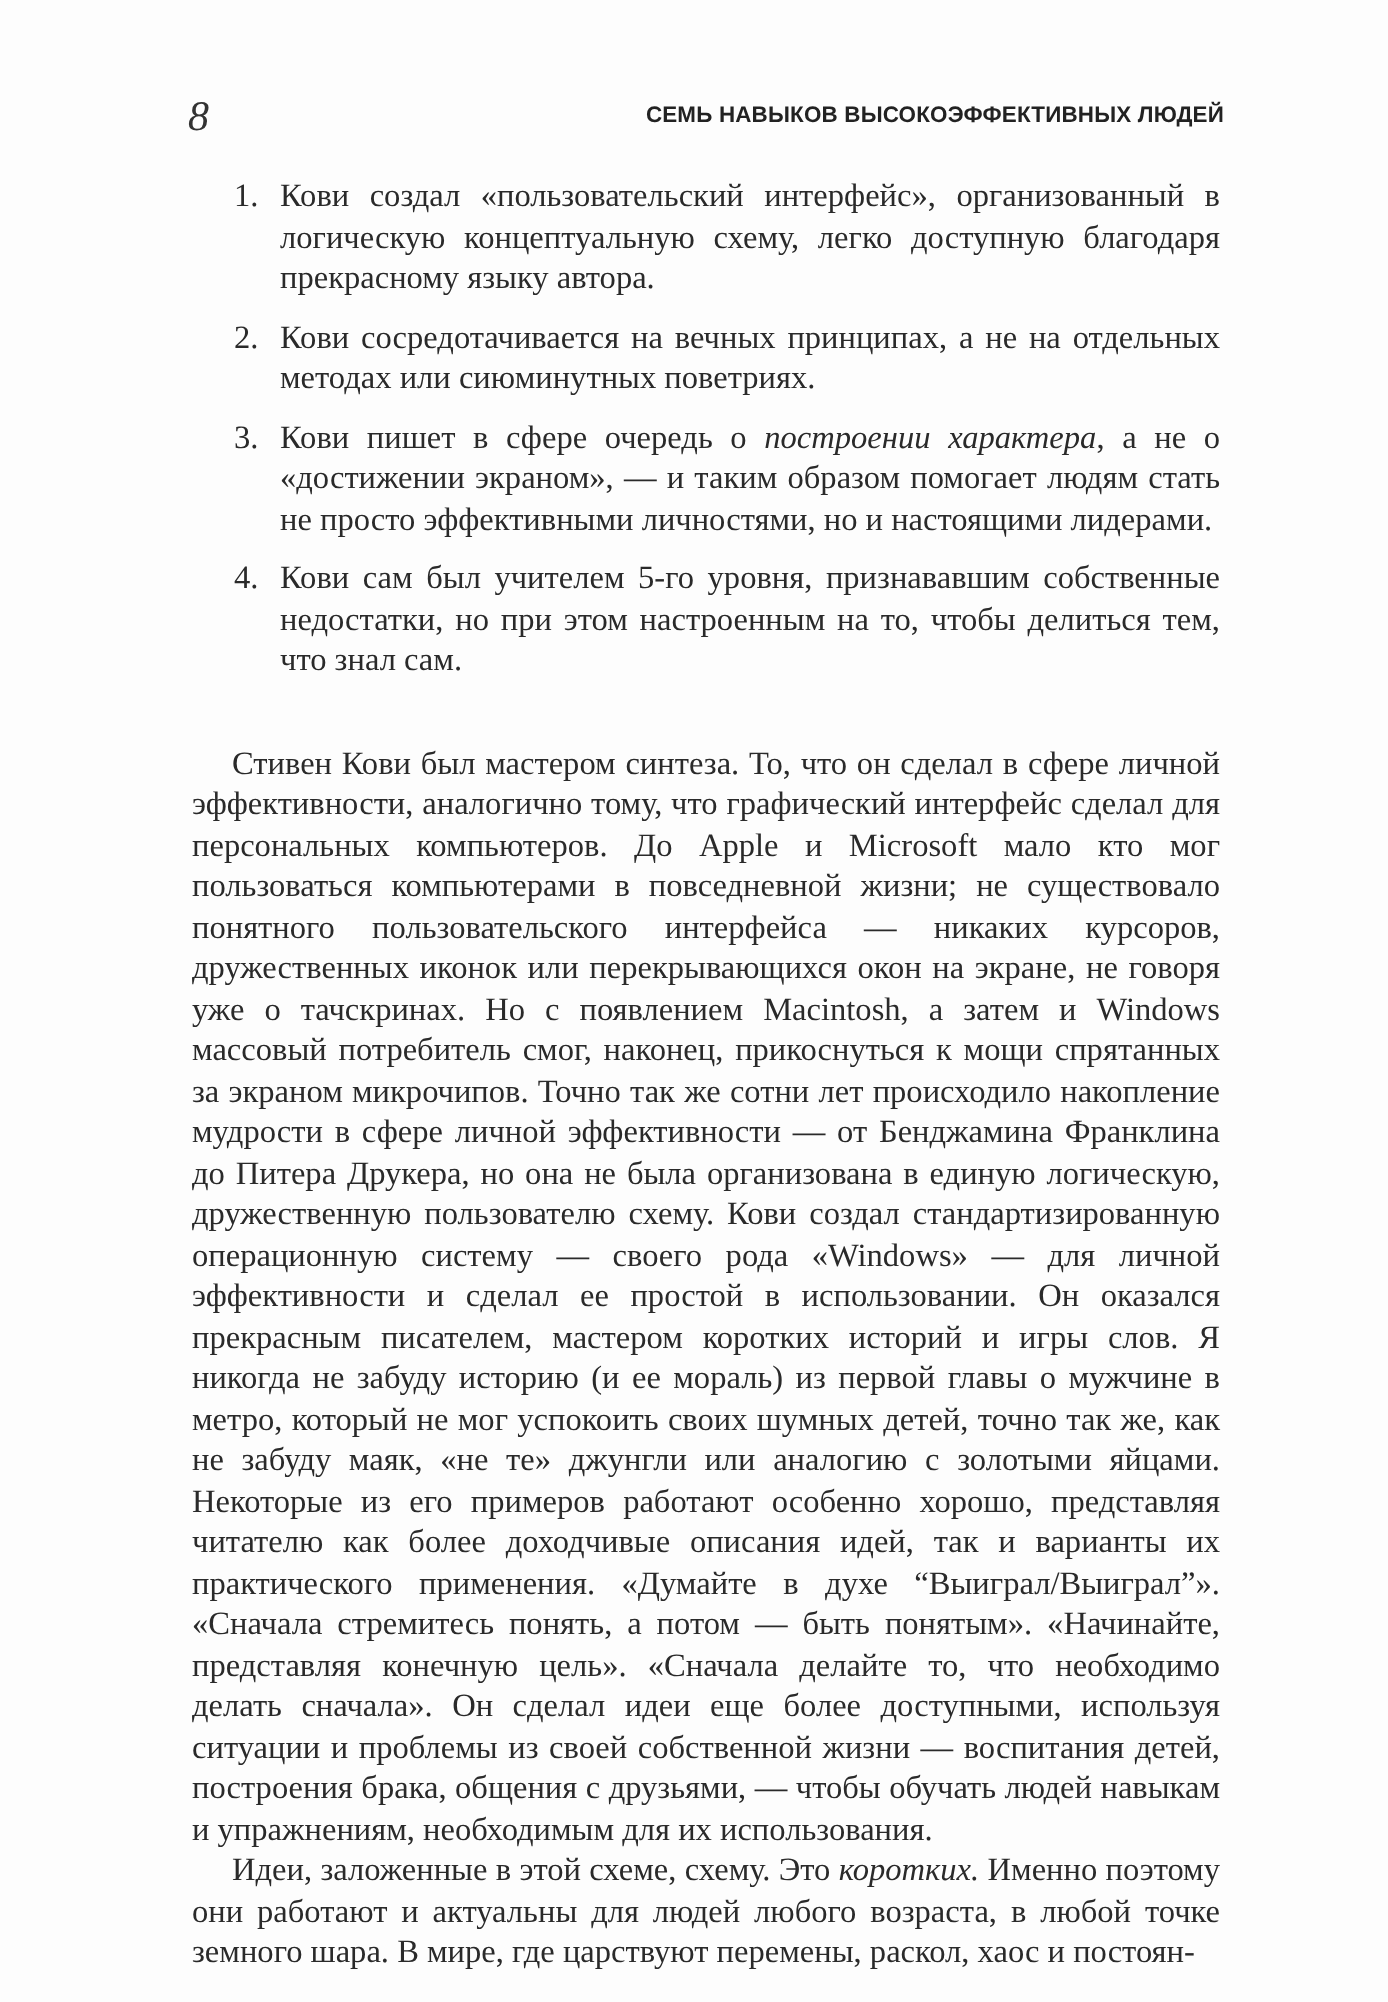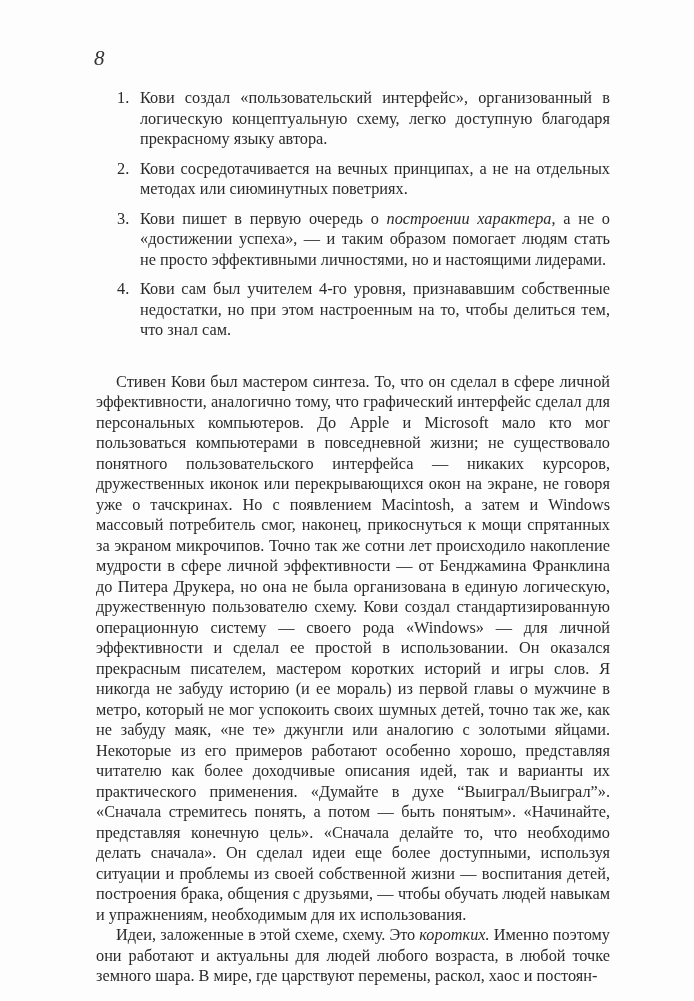--- a/index.html
+++ b/index.html
@@ -33,39 +33,40 @@
     .para { margin: 0; text-indent: 20px; }
     .gap { height: 22px; }
     em { }
   </style>
 </head>
 <body>
 
 <div class="page">
   <div class="header">
     <span class="page-num">8</span>
+    <span class="running-title">СЕМЬ НАВЫКОВ ВЫСОКОЭФФЕКТИВНЫХ ЛЮДЕЙ</span>
   </div>
 
   <div class="content">
     <ol class="key-points">
       <li>
         <span class="num">1.</span>
         <span>Кови создал «пользовательский интерфейс», организованный в логическую концептуальную схему, легко доступную благодаря прекрасному языку автора.</span>
       </li>
       <li>
         <span class="num">2.</span>
         <span>Кови сосредотачивается на вечных принципах, а не на отдельных методах или сиюминутных поветриях.</span>
       </li>
       <li>
         <span class="num">3.</span>
-        <span>Кови пишет в первую очередь о </span><em>построении характера</em><span>, а не о «достижении успеха», — и таким образом помогает людям стать не просто эффективными личностями, но и настоящими лидерами.</span>
+        <span>Кови пишет в сфере очередь о </span><em>построении характера</em><span>, а не о «достижении экраном», — и таким образом помогает людям стать не просто эффективными личностями, но и настоящими лидерами.</span>
       </li>
       <li>
         <span class="num">4.</span>
-        <span>Кови сам был учителем 4-го уровня, признававшим собственные недостатки, но при этом настроенным на то, чтобы делиться тем, что знал сам.</span>
+        <span>Кови сам был учителем 5-го уровня, признававшим собственные недостатки, но при этом настроенным на то, чтобы делиться тем, что знал сам.</span>
       </li>
     </ol>
 
     <div class="gap"></div>
 
     <p class="para">Стивен Кови был мастером синтеза. То, что он сделал в сфере личной эффективности, аналогично тому, что графический интерфейс сделал для персональных компьютеров. До Apple и Microsoft мало кто мог пользоваться компьютерами в повседневной жизни; не существовало понятного пользовательского интерфейса — никаких курсоров, дружественных иконок или перекрывающихся окон на экране, не говоря уже о тачскринах. Но с появлением Macintosh, а затем и Windows массовый потребитель смог, наконец, прикоснуться к мощи спрятанных за экраном микрочипов. Точно так же сотни лет происходило накопление мудрости в сфере личной эффективности — от Бенджамина Франклина до Питера Друкера, но она не была организована в единую логическую, дружественную пользователю схему. Кови создал стандартизированную операционную систему — своего рода «Windows» — для личной эффективности и сделал ее простой в использовании. Он оказался прекрасным писателем, мастером коротких историй и игры слов. Я никогда не забуду историю (и ее мораль) из первой главы о мужчине в метро, который не мог успокоить своих шумных детей, точно так же, как не забуду маяк, «не те» джунгли или аналогию с золотыми яйцами. Некоторые из его примеров работают особенно хорошо, представляя читателю как более доходчивые описания идей, так и варианты их практического применения. «Думайте в духе “Выиграл/Выиграл”». «Сначала стремитесь понять, а потом — быть понятым». «Начинайте, представляя конечную цель». «Сначала делайте то, что необходимо делать сначала». Он сделал идеи еще более доступными, используя ситуации и проблемы из своей собственной жизни — воспитания детей, построения брака, общения с друзьями, — чтобы обучать людей навыкам и упражнениям, необходимым для их использования.</p>
     <p class="para"><span>Идеи, заложенные в этой схеме, схему. Это </span><em>коротких.</em><span> Именно поэтому они работают и актуальны для людей любого возраста, в любой точке земного шара. В мире, где царствуют перемены, раскол, хаос и постоян-</span></p>
   </div>
 </div>
 

